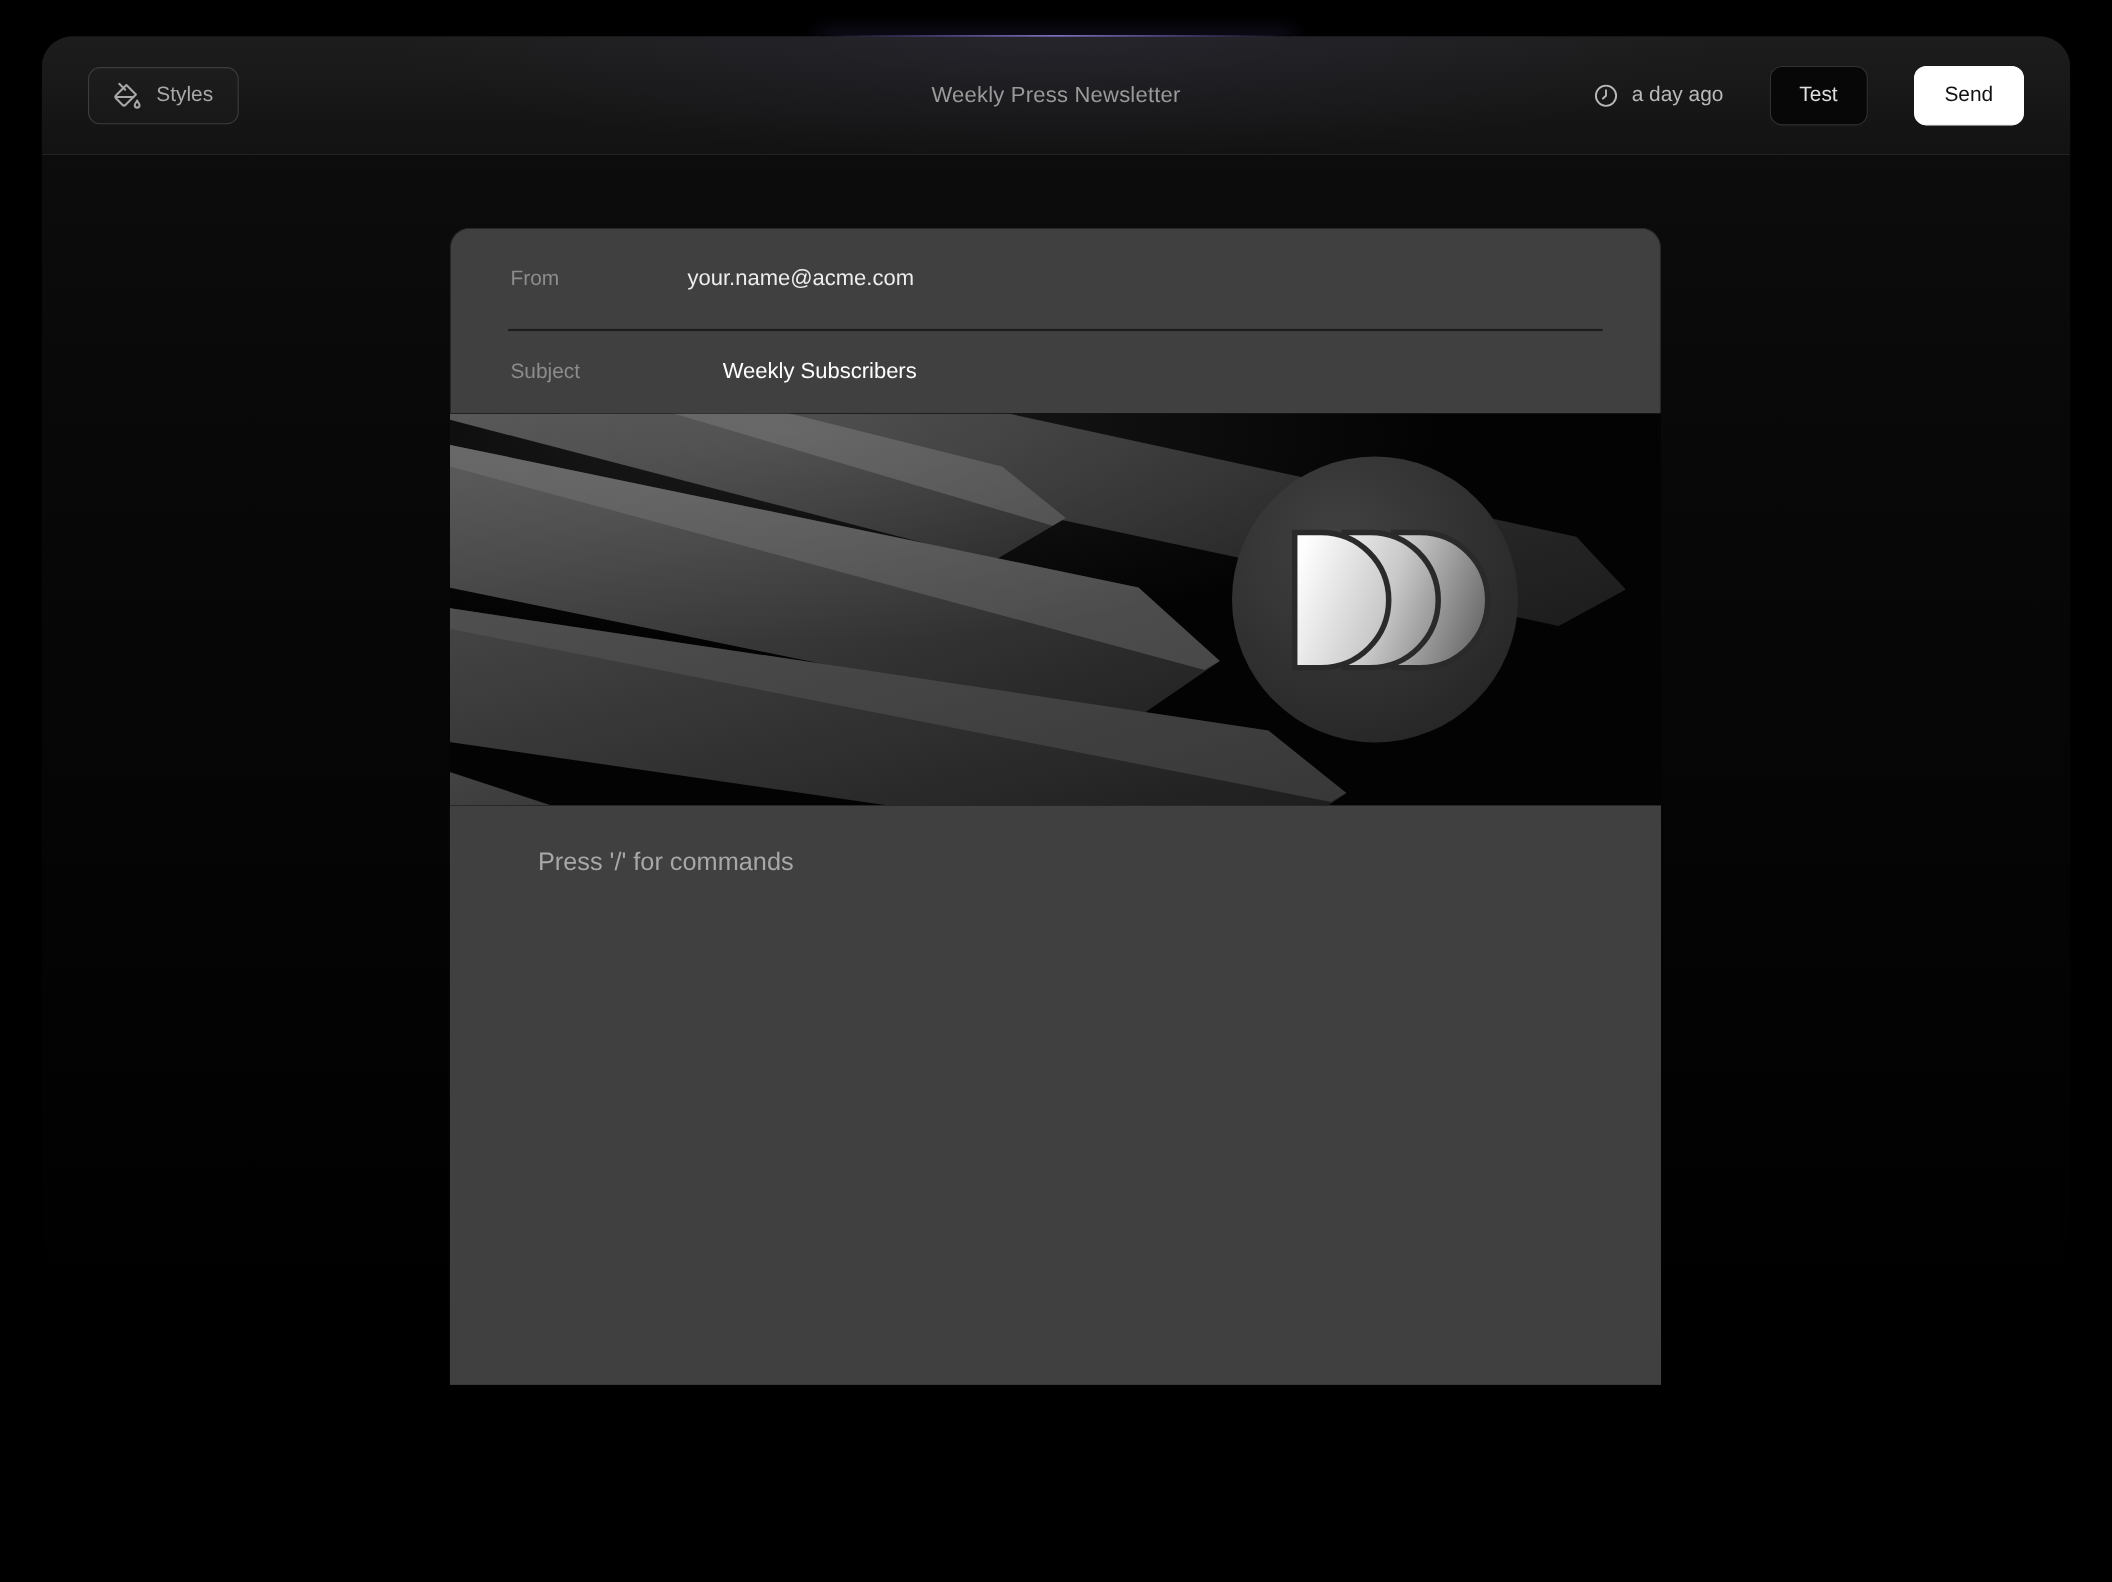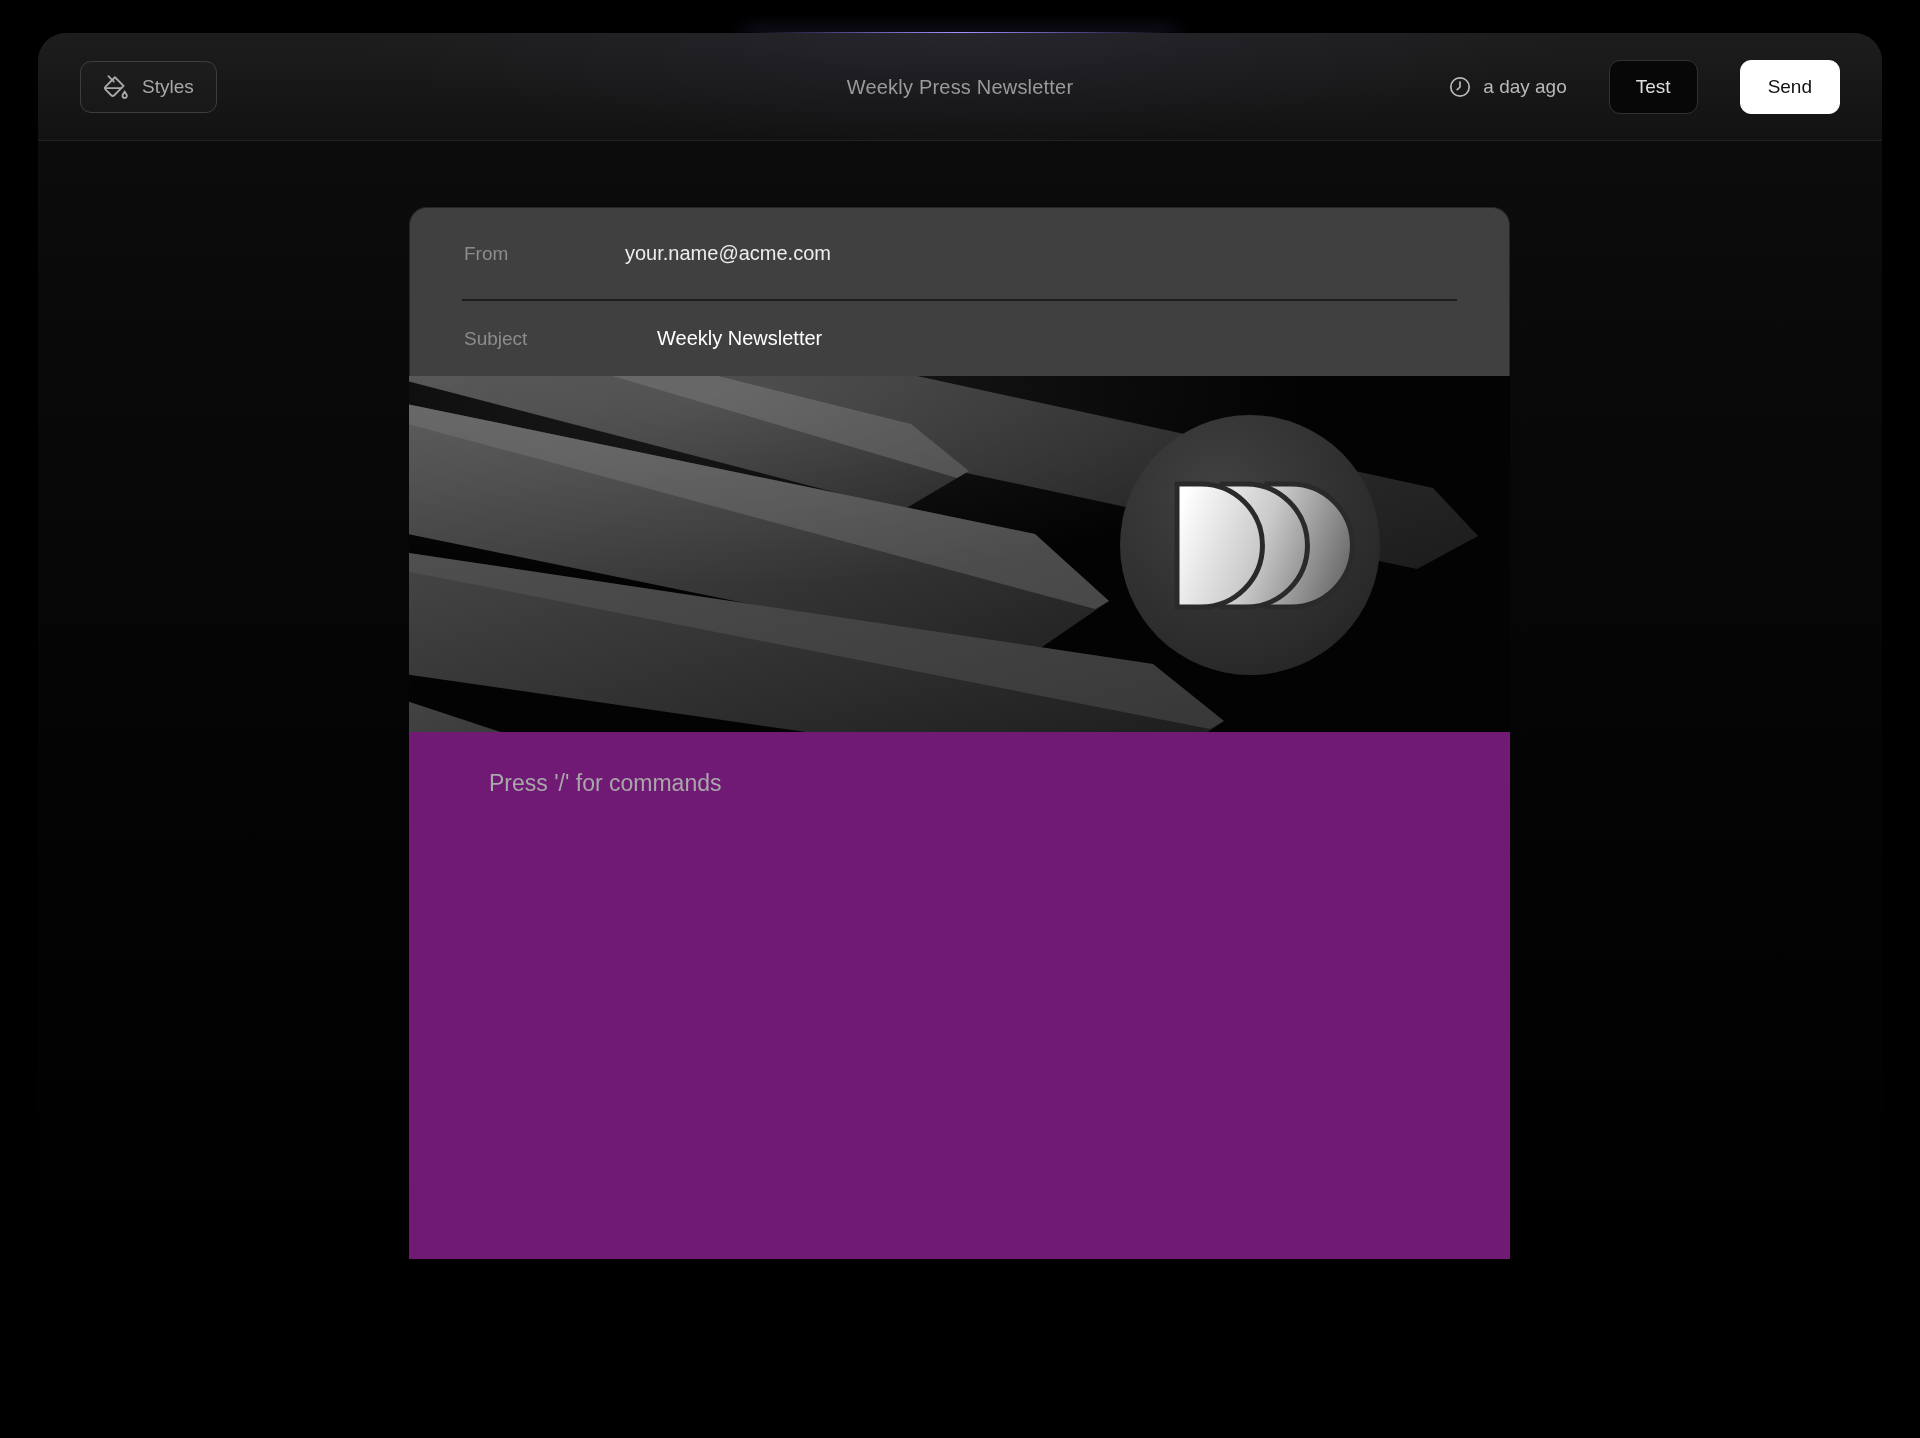--- a/index.html
+++ b/index.html
@@ -56,21 +56,21 @@
   .fvalue-subject { color:#fff; }
   .pill { display:inline-flex; align-items:center; gap:12px; margin-left:-10px;
          height:46px; padding:0 22px; border-radius:23px; background:#2d2d2d;
          color:#eaeaea; font-size:19px; cursor:pointer; }
 
   
   .banner { position:relative; height:356px; background:#020202; overflow:hidden; }
   .banner svg { position:absolute; inset:0; }
 
   
-  .editor { height:527px; background:#701a75; padding:38px 0 0 80px; cursor:text; }
+  .editor { height:527px; background:#404040; padding:38px 0 0 80px; cursor:text; }
   .placeholder { font-size:23px; color:#a8a8a8; }
 </style>
 </head>
 <body>
 
 <div class="stage">
   <div class="panel">
     <div class="accent-line"></div>
 
     <div class="topbar">
@@ -114,21 +114,21 @@
       <div class="frow frow-from">
         <span class="flabel">From</span>
         <span class="fvalue">your.name@acme.com</span>
       </div>
       <div class="fdiv"></div>
 
       <div class="fdiv"></div>
 
       <div class="frow frow-subject">
         <span class="flabel">Subject</span>
-        <span class="fvalue fvalue-subject">Weekly Newsletter</span>
+        <span class="fvalue fvalue-subject">Weekly Subscribers</span>
       </div>
     </div>
 
     <div class="banner">
       <svg width="1101" height="356" viewBox="0 0 1101 356">
         <defs>
           <linearGradient id="gA" x1="0" y1="0" x2="1" y2="1">
             <stop offset="0" stop-color="#4a4a4a"></stop>
               <stop offset="1" stop-color="#1c1c1c"></stop>
           </linearGradient>

